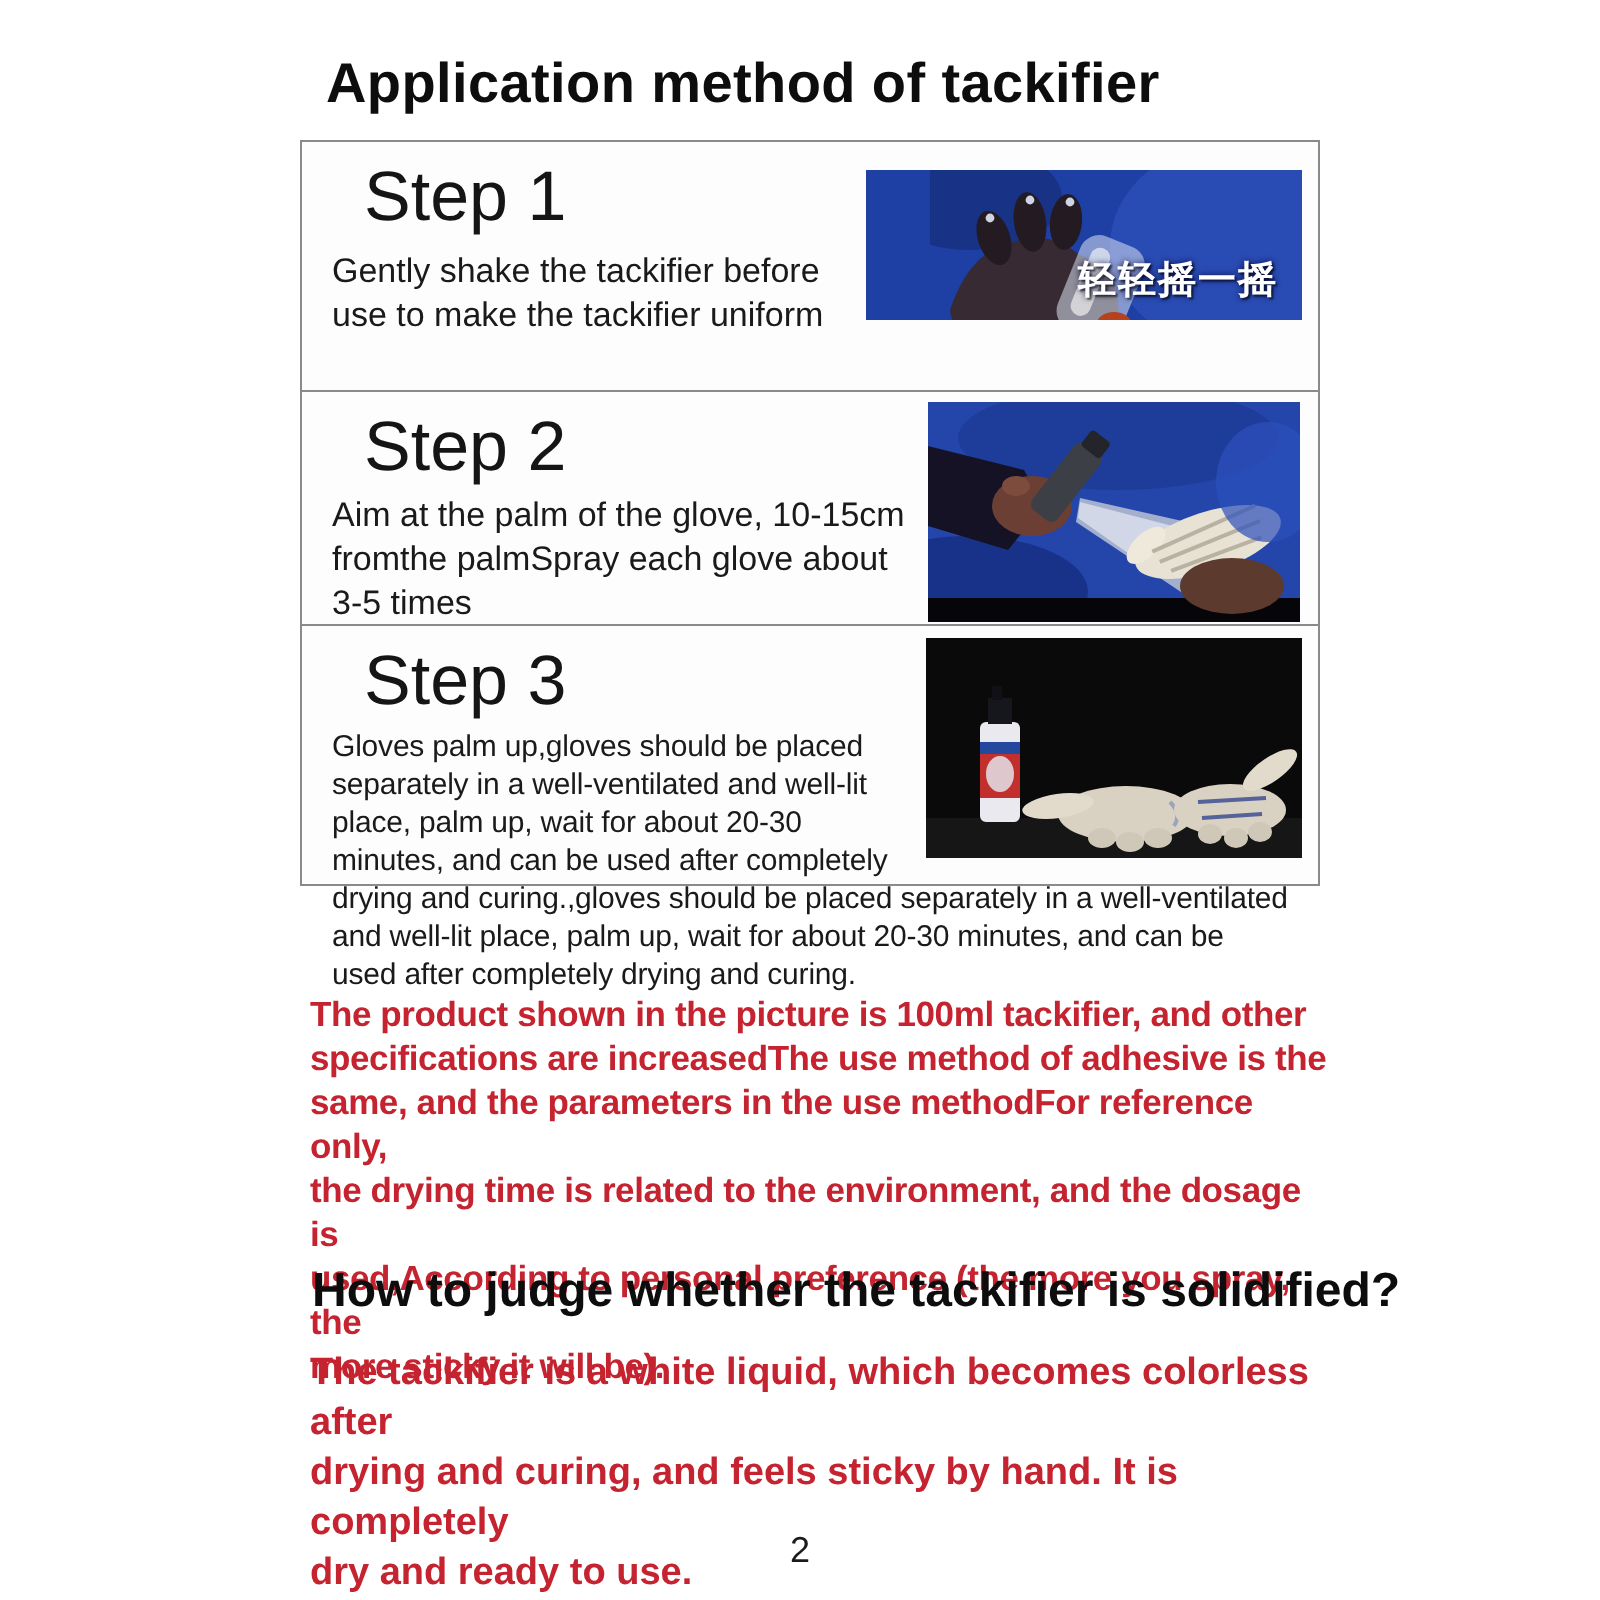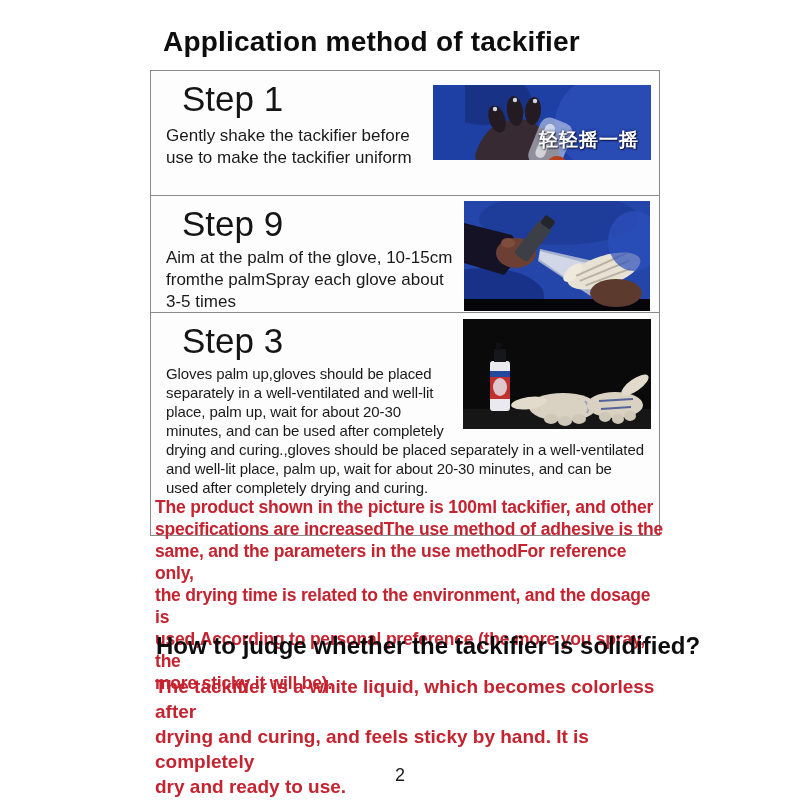--- a/index.html
+++ b/index.html
@@ -11,21 +11,21 @@
     position:absolute; left:163px; top:26px; margin:0;
     font-size:28px; font-weight:bold; color:#0d0d0d; letter-spacing:0.2px;text-align:right;
   }
   .step-box {
     position:absolute; left:150px; width:510px; box-sizing:border-box;
     border:1px solid #8a8a8a; background:#fdfdfd;
     padding:6px 8px 0 15px;
   }
   .box1 { top:70px;  height:126px; }
   .box2 { top:195px; height:118px; }
-  .box3 { top:312px; height:224px; }
+  .box3 { top:312px; height:131px; }
   .step-heading {
     margin:2px 0 6px 16px; font-size:35px; font-weight:normal; color:#151515;
   }
   .box2 .step-heading, .box3 .step-heading { margin-bottom:3px; }
   .step-body {
     margin:0; font-size:17px; line-height:22px; color:#1a1a1a;
     white-space:pre-line; width:305px;
   }
   .box3 .step-body {
     font-size:15px; line-height:19px; width:auto; letter-spacing:-0.1px;
@@ -127,21 +127,21 @@
 
         <g transform="rotate(-18 140 70)">
           <ellipse cx="140" cy="70" rx="38" ry="15" fill="#e8e2d4"></ellipse>
           <ellipse cx="110" cy="62" rx="12" ry="6" fill="#efe9db" transform="rotate(-25 110 62)"></ellipse>
           <path d="M112,66 L168,60 M114,72 L168,68 M118,78 L166,76" stroke="#b9b2a2" stroke-width="2" fill="none"></path>
         </g>
         <ellipse cx="152" cy="92" rx="26" ry="14" fill="#5d3a2e"></ellipse>
         <ellipse cx="170" cy="40" rx="26" ry="30" fill="#2c50bc" opacity="0.7"></ellipse>
       </svg>
     </div>
-    <h2 class="step-heading">Step 9</h2>
+    <h2 class="step-heading">Step 2</h2>
     <p class="step-body">Aim at the palm of the glove, 10-15cm
 fromthe palmSpray each glove about
 3-5 times</p>
   </section>
 
   <section class="step-box box3">
     <div class="photo3-float photo3">
       <svg width="188" height="110" viewBox="0 0 188 110">
         <rect x="0" y="0" width="188" height="110" fill="#0a0a0a"></rect>
         <rect x="0" y="90" width="188" height="20" fill="#161616"></rect>

